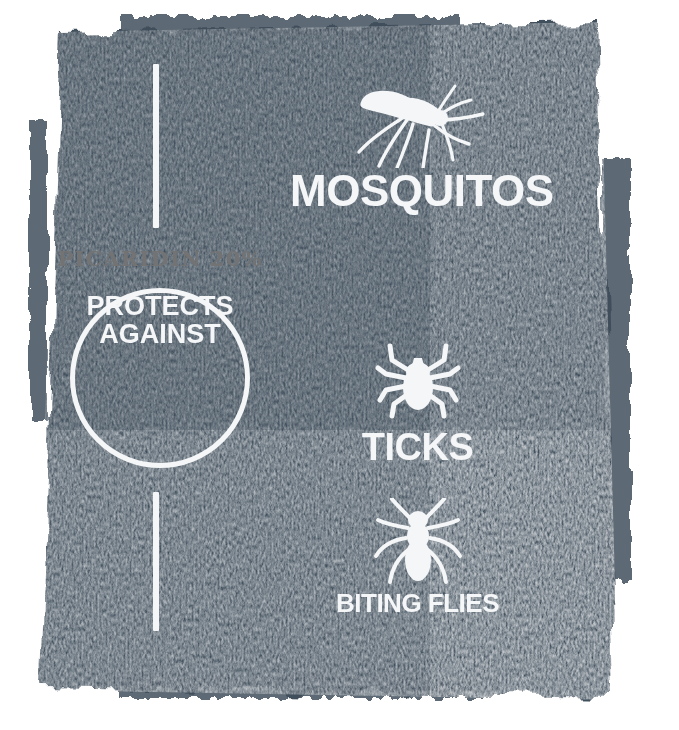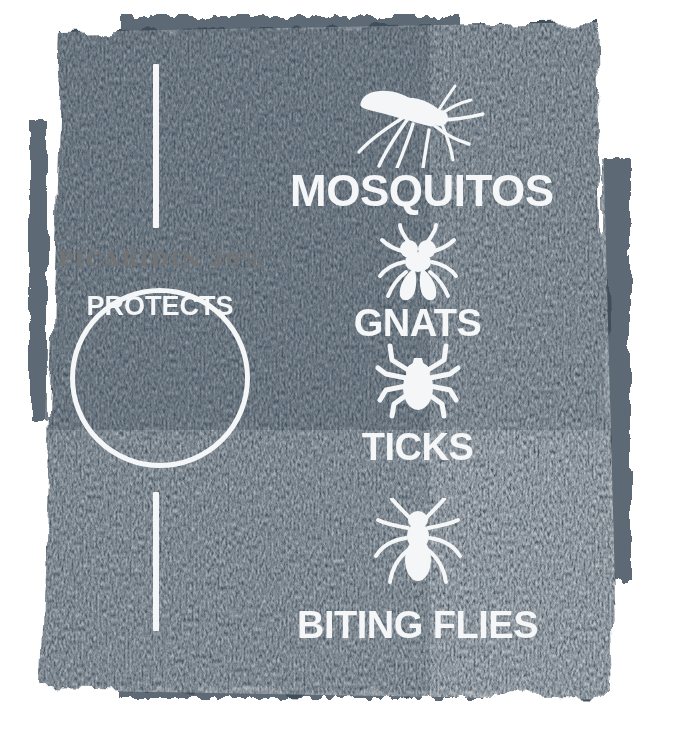--- a/index.html
+++ b/index.html
@@ -53,21 +53,21 @@
   .pest-mosquitos{top:80px;}
   .pest-mosquitos .label{font-size:44px;margin-top:-2px;}
 
   .pest-gnats{top:222px;}
   .pest-gnats .label{font-size:38px;margin-top:-4px;}
 
   .pest-ticks{top:342px;}
   .pest-ticks .label{font-size:38px;margin-top:2px;}
 
   .pest-flies{top:498px;}
-  .pest-flies .label{font-size:38px;margin-top:16px;}
+  .pest-flies .label{font-size:26px;margin-top:0px;}
 </style>
 </head>
 <body>
 
 <div id="stage">
 
   <div class="paint-wrap">
     <svg class="paint-svg" width="679" height="730" viewBox="0 0 679 730">
       <defs>
         <filter id="grunge" x="-10%" y="-10%" width="120%" height="120%">
@@ -115,20 +115,21 @@
 
   <div class="art">
 
     <div class="rule rule-top"></div>
     <div class="rule rule-bot"></div>
 
     <div class="picaridin">PICARIDIN 20%</div>
 
     <div class="circle">
       <span>PROTECTS</span>
+      <span>AGAINST</span>
     </div>
 
     <div class="pest pest-mosquitos">
       <svg class="icon" width="150" height="88" viewBox="0 0 150 88">
         <g stroke="#f4f6f7" stroke-linecap="round" fill="none">
 
           <path d="M62,36 C48,46 30,56 16,72" stroke-width="3.4"></path>
           <path d="M64,40 C54,54 44,68 36,86" stroke-width="3.4"></path>
           <path d="M70,44 C66,58 60,72 54,88" stroke-width="3.4"></path>
           <path d="M86,50 C84,62 82,74 80,88" stroke-width="3.4"></path>
@@ -145,45 +146,20 @@
                  C70,42 50,36 34,32 C22,29 15,28 18,22 Z" fill="#f4f6f7"></path>
 
         <path d="M60,18 C76,16 92,24 100,34 C104,40 100,46 94,44
                  C82,40 68,30 60,18 Z" fill="#f4f6f7"></path>
 
         <circle cx="97" cy="38" r="8" fill="#f4f6f7"></circle>
       </svg>
       <span class="label">MOSQUITOS</span>
     </div>
 
-    <div class="pest pest-gnats">
-      <svg class="icon" width="96" height="84" viewBox="0 0 96 84">
-        <g stroke="#f4f6f7" stroke-width="4" stroke-linecap="round" fill="none">
-
-          <path d="M40,22 C34,14 30,8 30,3"></path>
-          <path d="M56,22 C62,14 66,8 66,3"></path>
-
-          <path d="M36,30 C26,28 18,24 12,18"></path>
-          <path d="M60,30 C70,28 78,24 84,18"></path>
-          <path d="M34,40 C24,42 16,46 10,54"></path>
-          <path d="M62,40 C72,42 80,46 86,54"></path>
-          <path d="M36,50 C28,56 22,64 18,74"></path>
-          <path d="M60,50 C68,56 74,64 78,74"></path>
-        </g>
-
-        <ellipse cx="39" cy="27" rx="9" ry="9" fill="#f4f6f7"></ellipse>
-        <ellipse cx="57" cy="27" rx="9" ry="9" fill="#f4f6f7"></ellipse>
-
-        <ellipse cx="48" cy="40" rx="13" ry="10" fill="#f4f6f7"></ellipse>
-
-        <path d="M44,46 C36,52 28,64 30,74 C32,80 40,80 44,72 C47,64 47,53 44,46 Z" fill="#f4f6f7"></path>
-        <path d="M52,46 C60,52 68,64 66,74 C64,80 56,80 52,72 C49,64 49,53 52,46 Z" fill="#f4f6f7"></path>
-      </svg>
-      <span class="label">GNATS</span>
-    </div>
 
     <div class="pest pest-ticks">
       <svg class="icon" width="88" height="82" viewBox="0 0 88 82">
         <g stroke="#f4f6f7" stroke-width="5" stroke-linecap="round" stroke-linejoin="round" fill="none">
 
           <path d="M34,28 L18,18 L16,4"></path>
           <path d="M32,36 L12,32 L4,26"></path>
           <path d="M32,44 L12,48 L6,58"></path>
           <path d="M34,52 L20,62 L18,74"></path>
 

